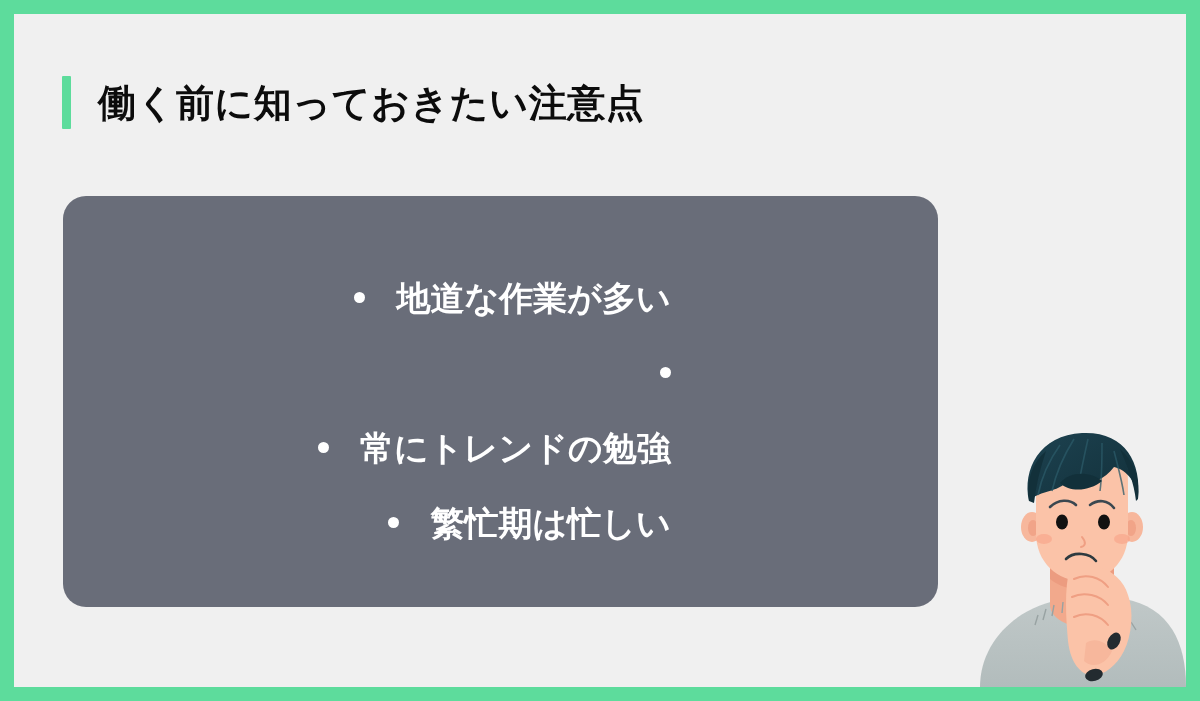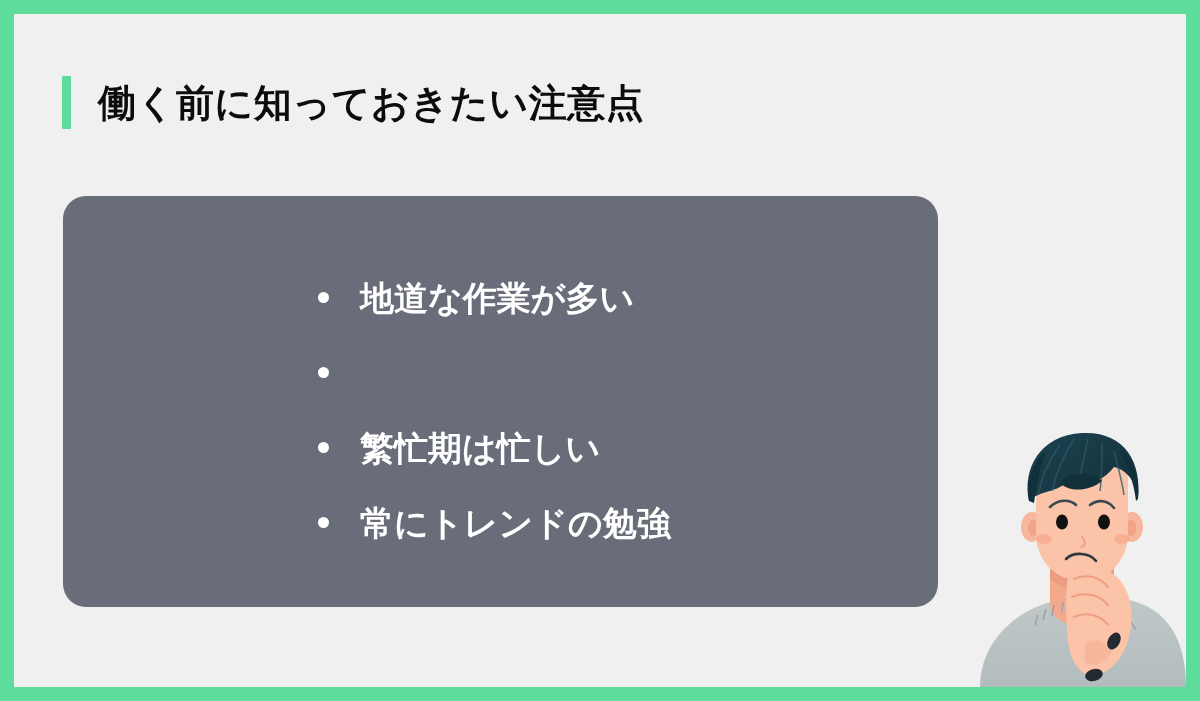--- a/index.html
+++ b/index.html
@@ -57,20 +57,21 @@
   }
   #bullet-list {
     position:absolute;
     left:255px; top:64px;
     list-style:none;
   }
   .bullet-item {
     display:flex;
     align-items:center;
     height:75px;
+    justify-content:flex-end;
   }
   .bullet-dot {
     width:11px; height:11px;
     border-radius:50%;
     background:#ffffff;
     flex:0 0 auto;
   }
   .bullet-text {
     margin-left:31px;
     font-size:34px;
@@ -106,26 +107,26 @@
           <span class="bullet-dot"></span>
           <span class="bullet-text">地道な作業が多い</span>
         </li>
 
         <li class="bullet-item">
           <span class="bullet-dot"></span>
         </li>
 
         <li class="bullet-item">
           <span class="bullet-dot"></span>
+          <span class="bullet-text">常にトレンドの勉強</span>
+        </li>
+
+        <li class="bullet-item">
+          <span class="bullet-dot"></span>
           <span class="bullet-text">繁忙期は忙しい</span>
-        </li>
-
-        <li class="bullet-item">
-          <span class="bullet-dot"></span>
-          <span class="bullet-text">常にトレンドの勉強</span>
         </li>
 
       </ul>
     </div>
 
     <div id="illustration">
       <svg viewBox="0 0 212 258" xmlns="http://www.w3.org/2000/svg">
         <defs>
           <clipPath id="frameClip">
               <rect x="0" y="0" width="212" height="258"></rect>

